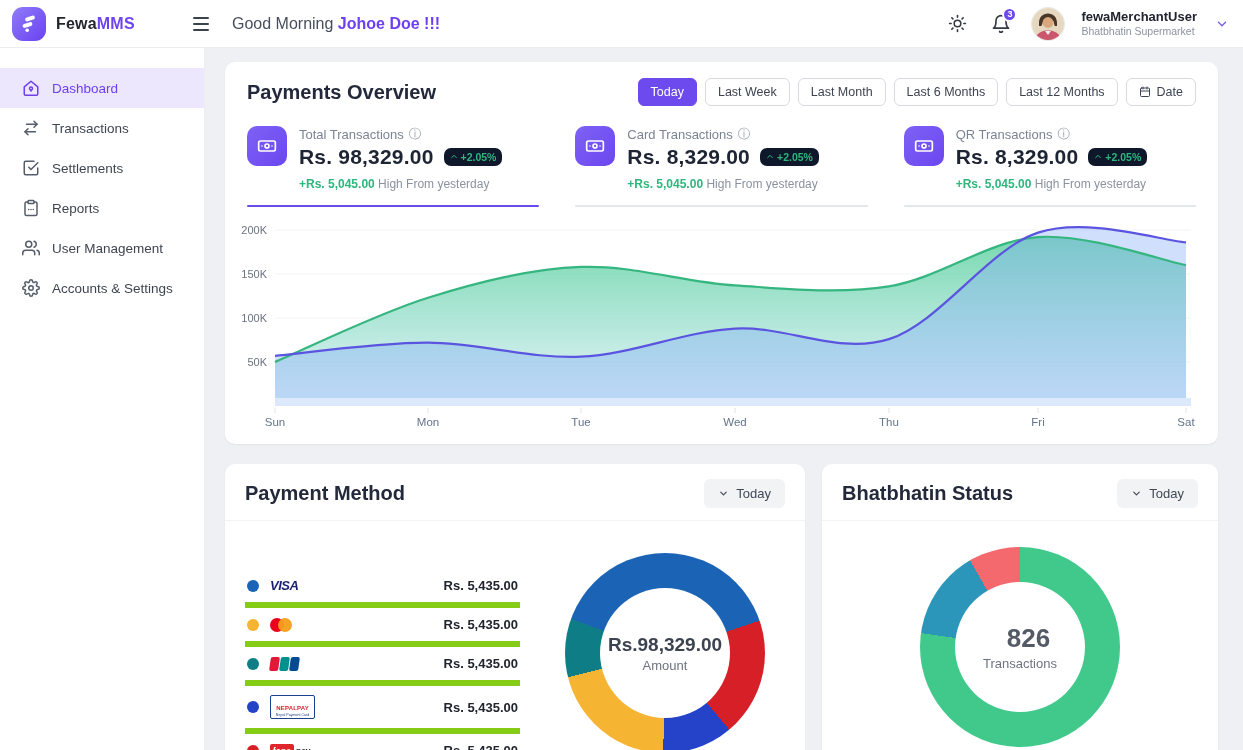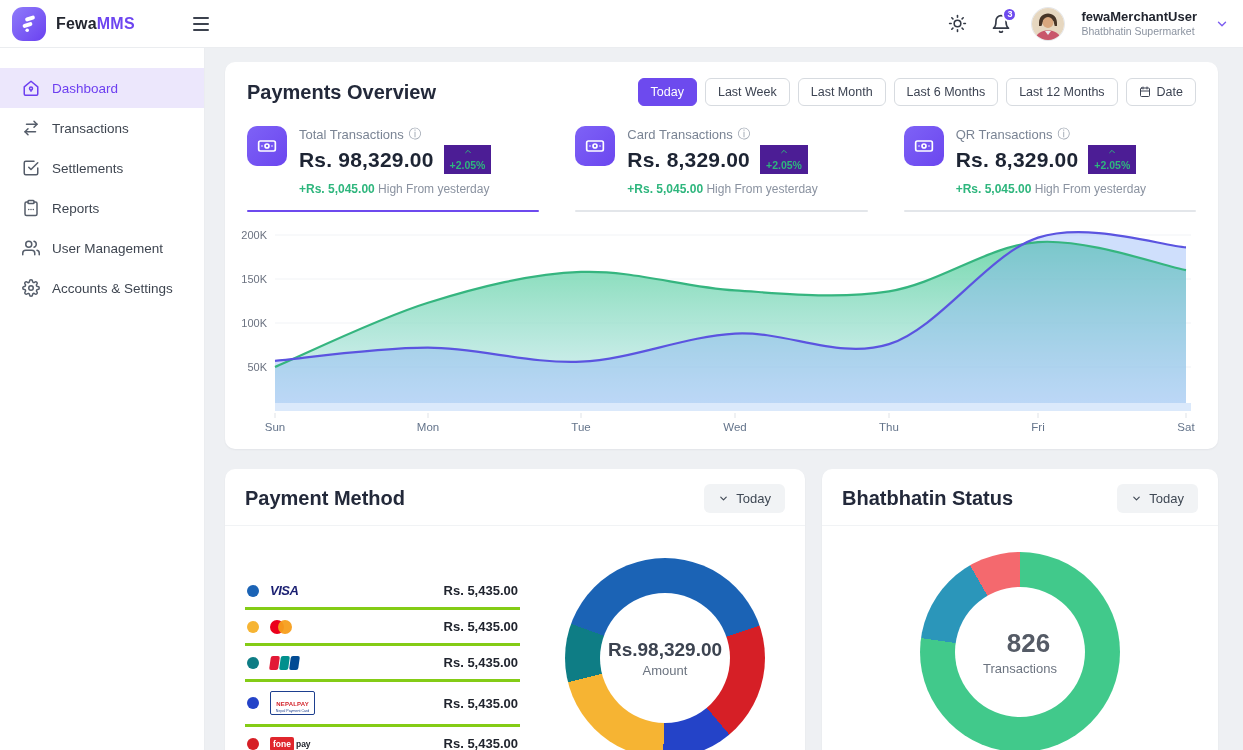--- a/index.html
+++ b/index.html
@@ -55,39 +55,39 @@
 
   .stats-row { display:flex; gap:36px; padding:10px 22px 0; }
   .stat { flex:1; cursor:pointer; }
   .stat-top { display:flex; gap:12px; }
   .stat-icon { width:40px; height:40px; border-radius:10px; flex:0 0 auto;
     background:linear-gradient(135deg,#7e62f6,#6b46ef); display:flex; align-items:center; justify-content:center; }
   .stat-label { font-size:13px; color:#7a8494; display:flex; align-items:center; gap:5px; }
   .info-glyph { color:#9aa2ae; font-size:12.5px; cursor:pointer; }
   .stat-amount-row { display:flex; align-items:center; gap:10px; margin-top:2px; }
   .stat-amount { font-size:21px; font-weight:700; color:#1d2433; letter-spacing:.2px; }
-  .delta-badge { background:#4c1d95; color:#2eb67d; font-size:10.5px; font-weight:600;
-    border-radius:0; padding:3px 6px; display:flex; align-items:center; gap:3px;flex-direction:column; }
+  .delta-badge { background:#0f172a; color:#2eb67d; font-size:10.5px; font-weight:600;
+    border-radius:7px; padding:3px 6px; display:flex; align-items:center; gap:3px; }
   .stat-sub { margin-top:8px; font-size:12px; color:#8a92a0; }
   .stat-sub b { color:#2eb67d; font-weight:700; }
   .stat-underline { margin-top:14px; height:2px; background:#e3e6ea; border-radius:2px; }
   .stat.active .stat-underline { background:#6d4aee; }
 
   .chart-wrap { padding:12px 4px 6px 4px; }
 
   
   .bottom-row { display:flex; gap:17px; margin-top:20px; }
   .pm-card { width:580px; height:356px; }
   .ts-card { width:396px; height:356px; }
   .sub-header { display:flex; align-items:center; padding:15px 20px 12px; border-bottom:1px solid #f1f3f5;}
   .drop-btn { margin-left:auto; background:#f1f3f5; border:none; border-radius:6px; padding:7px 14px;
     font-size:13px; color:#3f4854; cursor:pointer; font-family:inherit; display:flex; align-items:center; gap:7px; }
   .pm-body { display:flex; padding:0 20px; }
   .pm-list { width:275px; margin-top:48px; }
-  .pm-row { display:flex; align-items:center; padding:9px 2px; border-bottom:3px solid #84cc16; }
+  .pm-row { display:flex; align-items:center; padding:9px 2px; border-bottom:6px solid #84cc16; }
   .dot { width:12px; height:12px; border-radius:50%; flex:0 0 auto; }
   .brand-logo { margin-left:11px; display:flex; align-items:center; }
   .pm-amount { margin-left:auto; font-size:13px; font-weight:700; color:#20242e; }
 
   .donut { position:relative; width:200px; height:200px; border-radius:50%; }
   .donut-hole { position:absolute; left:35px; top:35px; width:130px; height:130px; border-radius:50%;
     background:#fff; display:flex; flex-direction:column; align-items:center; justify-content:center; }
   .pm-donut-wrap { margin:32px 0 0 45px; }
   .donut-amount { font-size:19px; font-weight:700; color:#3c4350; }
   .donut-label { font-size:13px; color:#6c7480; margin-top:2px; }
@@ -122,20 +122,23 @@
     </div>
     <div class="brand-name">
       <span>Fewa</span><b>MMS</b>
     </div>
   </div>
   <button class="hamburger">
     <span></span>
       <span></span>
       <span></span>
   </button>
+  <div class="greeting">
+    <span>Good Morning</span> <b>Johoe Doe !!!</b>
+  </div>
   <div class="topbar-right">
     <button class="icon-btn">
       <svg class="ico" width="19" height="19" viewBox="0 0 24 24" fill="none" stroke="currentColor" stroke-width="2" stroke-linecap="round">
         <circle cx="12" cy="12" r="4.2"></circle>
         <line x1="12" y1="2" x2="12" y2="4"></line>
           <line x1="12" y1="20" x2="12" y2="22"></line>
         <line x1="2" y1="12" x2="4" y2="12"></line>
           <line x1="20" y1="12" x2="22" y2="12"></line>
         <line x1="4.8" y1="4.8" x2="6.2" y2="6.2"></line>
           <line x1="17.8" y1="17.8" x2="19.2" y2="19.2"></line>

